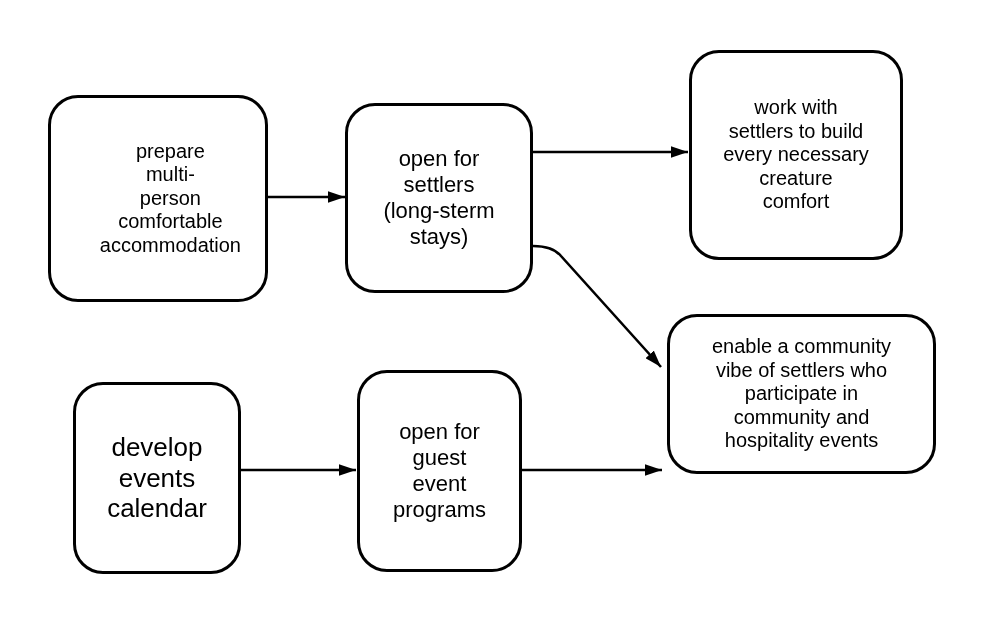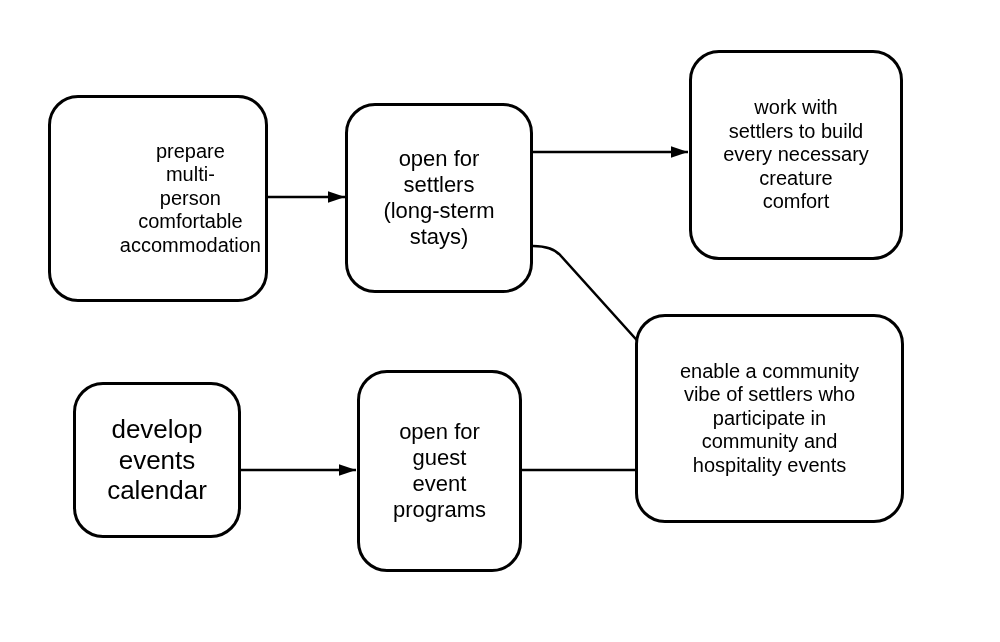--- a/index.html
+++ b/index.html
@@ -26,21 +26,21 @@
     position: absolute;
     box-sizing: border-box;
     border: 3.5px solid #000000;
     border-radius: 30px;
     background: #ffffff;
     color: #000000;
     display: flex;
     align-items: center;
     justify-content: center;
     text-align: center;
-    padding: 4px;
+    padding: 24px;
   }
   .node-label {
     white-space: pre-line;
     line-height: 1.18;
   }
 </style>
 </head>
 <body>
 
 <div class="canvas">
@@ -74,34 +74,34 @@
   </div>
 
   <div class="node" style="left:689px; top:50px; width:214px; height:210px; font-size:20px;">
     <span class="node-label">work with
 settlers to build
 every necessary
 creature
 comfort</span>
   </div>
 
-  <div class="node" style="left:73px; top:382px; width:168px; height:156px; font-size:26px;">
+  <div class="node" style="left:73px; top:382px; width:168px; height:192px; font-size:26px;">
     <span class="node-label">develop
 events
 calendar</span>
   </div>
 
   <div class="node" style="left:357px; top:370px; width:165px; height:202px; font-size:22px;">
     <span class="node-label">open for
 guest
 event
 programs</span>
   </div>
 
-  <div class="node" style="left:635px; top:314px; width:269px; height:209px; font-size:20px;">
+  <div class="node" style="left:667px; top:314px; width:269px; height:160px; font-size:20px;">
     <span class="node-label">enable a community
 vibe of settlers who
 participate in
 community and
 hospitality events</span>
   </div>
 
 </div>
 
 </body></html>

